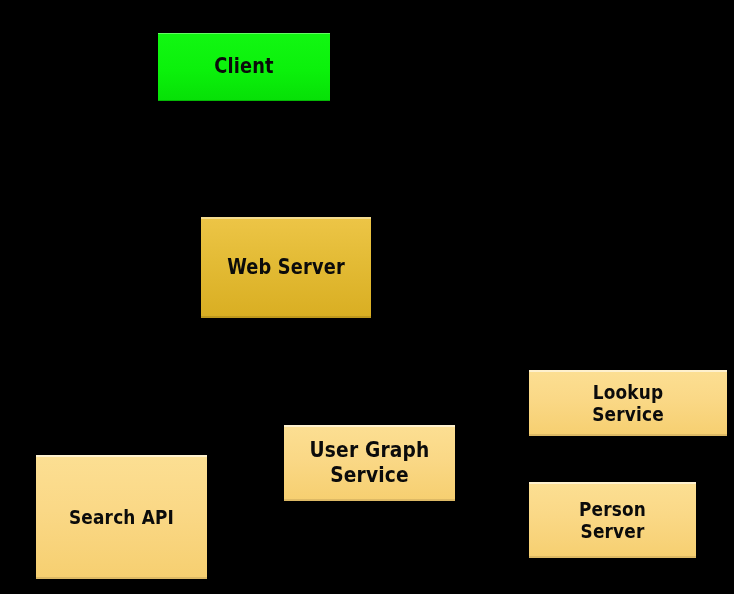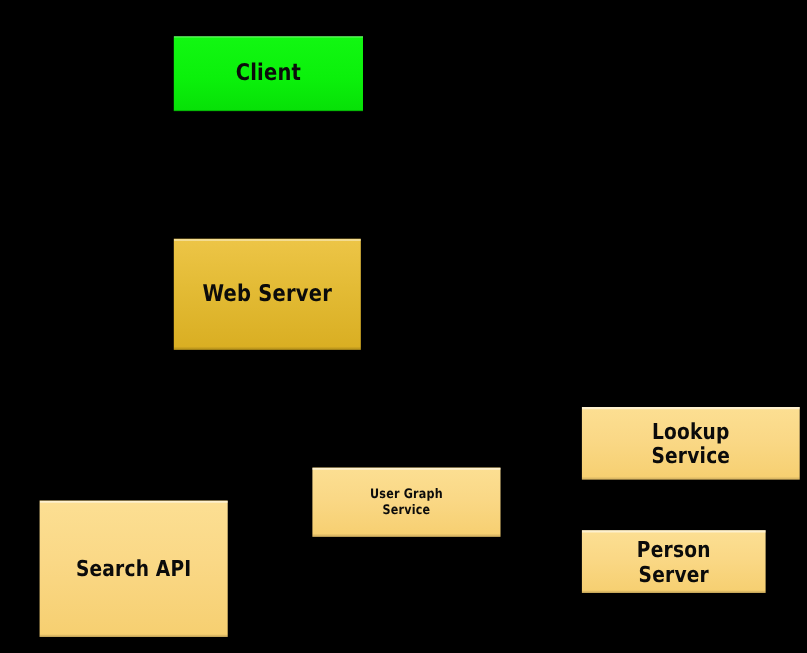--- a/index.html
+++ b/index.html
@@ -44,20 +44,21 @@
     background: linear-gradient(180deg, #12f712 0%, #0bf10b 55%, #07e007 100%);
     box-shadow: 2px 3px 4px rgba(0,0,0,0.85),
                 inset 0 1px 0 rgba(255,255,255,0.35),
                 inset 0 -1px 0 rgba(0,0,0,0.18);
   }
   .node-webserver {
     background: linear-gradient(180deg, #edc547 0%, #e3bb35 45%, #d9ae22 100%);
     box-shadow: 3px 4px 5px rgba(0,0,0,0.85),
                 inset 0 2px 0 rgba(255,255,255,0.40),
                 inset 0 -2px 0 rgba(0,0,0,0.12);
+    margin-left: 43px;
   }
   .node-service {
     background: linear-gradient(180deg, #fcdf93 0%, #fad886 45%, #f6cf70 100%);
     box-shadow: 3px 4px 5px rgba(0,0,0,0.85),
                 inset 0 2px 0 rgba(255,255,255,0.55),
                 inset 0 -2px 0 rgba(0,0,0,0.10);
   }
 </style>
 </head>
 <body>
@@ -70,26 +71,26 @@
 
   <div class="node node-webserver" style="left: 158px; top: 217px; width: 170px; height: 101px; font-size: 21px; color: rgb(11, 11, 11);">
     <span class="label">Web Server</span>
   </div>
 
   <div class="node node-service" style="left: 529px; top: 370px; width: 198px; height: 66px; font-size: 20px; color: rgb(11, 11, 11);">
     <span class="label">Lookup
 Service</span>
   </div>
 
-  <div class="node node-service" style="left: 284px; top: 425px; width: 171px; height: 63px; font-size: 12px; color: rgb(11, 11, 11);">
+  <div class="node node-service" style="left: 284px; top: 425px; width: 171px; height: 76px; font-size: 22px; color: rgb(11, 11, 11);">
     <span class="label">User Graph
 Service</span>
   </div>
 
-  <div class="node node-service" style="left: 529px; top: 482px; width: 167px; height: 57px; font-size: 20px; color: rgb(11, 11, 11);">
+  <div class="node node-service" style="left: 529px; top: 482px; width: 167px; height: 76px; font-size: 20px; color: rgb(11, 11, 11);">
     <span class="label">Person
 Server</span>
   </div>
 
   <div class="node node-service" style="left: 36px; top: 455px; width: 171px; height: 124px; font-size: 20px; color: rgb(11, 11, 11);">
     <span class="label">Search API</span>
   </div>
 
 </div>
 

